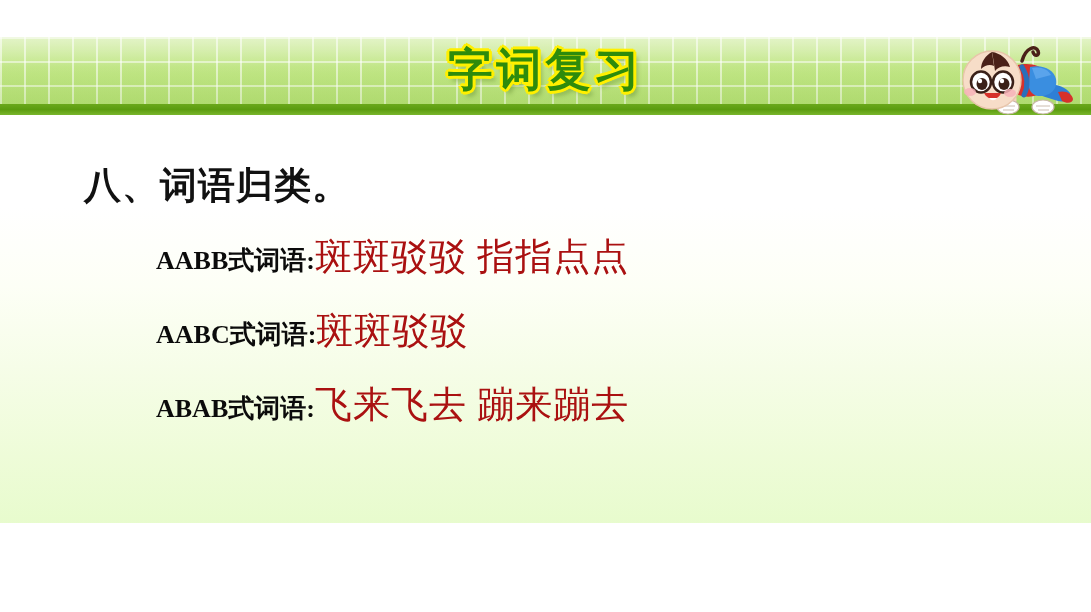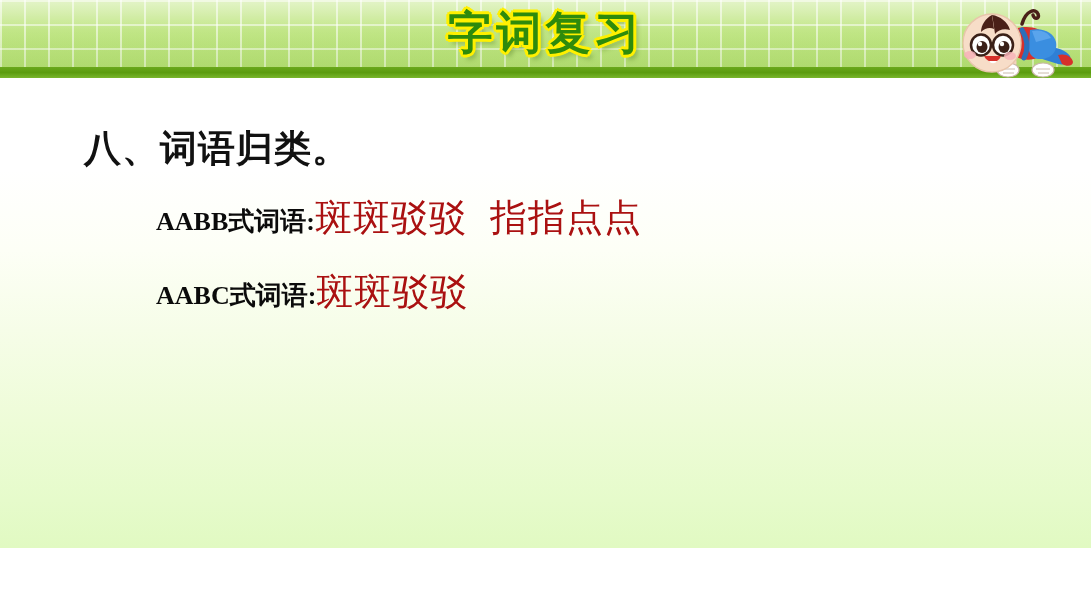--- a/index.html
+++ b/index.html
@@ -11,30 +11,31 @@
     width: 1091px;
     height: 612px;
     overflow: hidden;
     font-family: "Liberation Sans", "DejaVu Sans", sans-serif;
     background: #ffffff;
   }
 
   .slide {
     position: relative;
     width: 1091px;
-    height: 548px;
+    height: 486px;
     background: linear-gradient(to bottom,
         #ffffff 0px,
         #ffffff 170px,
         #fdfff6 250px,
         #f6fde8 330px,
         #eefcd8 420px,
         #e6fbcb 500px,
         #ddf9bb 583px);
     overflow: hidden;
+    margin-top: 37px;
   }
 
   
   .header {
     position: absolute;
     left: 0;
     top: 0;
     width: 1091px;
     height: 67px;
     background-color: #c3e68b;
@@ -125,21 +126,21 @@
     line-height: 48px;
   }
   .cat-label {
     font-family: "Liberation Serif", "DejaVu Serif", serif;
     font-weight: 700;
     font-size: 26px;
     color: #0b0b0b;
     letter-spacing: 0px;
   }
   .cat-answer {
-    font-family: Liberation Mono, monospace;
+    font-family: Liberation Serif, serif;
     font-weight: 400;
     font-size: 37px;
     color: #aa1111;
     letter-spacing: 1px;
   }
 
   
   .footer-bar {
     position: absolute;
     left: 0;
@@ -211,19 +212,22 @@
     <div class="rows">
 
       <div class="cat-row">
         <span class="cat-label">AABB式词语:</span><span class="cat-answer">斑斑驳驳  指指点点</span>
       </div>
 
       <div class="cat-row">
         <span class="cat-label">AABC式词语:</span><span class="cat-answer">斑斑驳驳</span>
       </div>
 
+      <div class="cat-row">
+        <span class="cat-label">ABAB式词语:</span><span class="cat-answer">飞来飞去 蹦来蹦去</span>
+      </div>
 
     </div>
   </div>
 
   <div class="footer-bar"></div>
 
 </div>
 
 </body></html>

